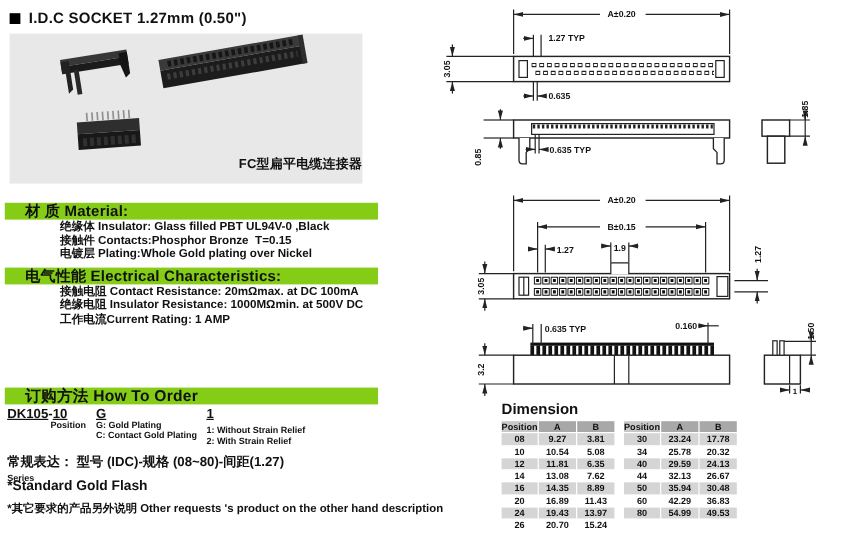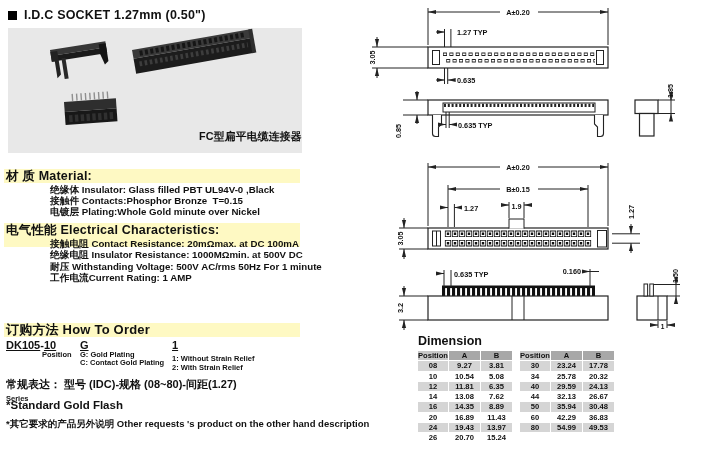--- a/index.html
+++ b/index.html
@@ -3,23 +3,23 @@
 <meta charset="utf-8">
 <style>
   html,body{margin:0;padding:0;}
   #page{position:relative;width:714px;height:453px;background:#fff;font-family:"Liberation Sans",sans-serif;font-weight:bold;color:#111;overflow:hidden;}
   .abs{position:absolute;}
   .title-row{left:8px;top:8px;display:flex;align-items:center;gap:7px;}
   .bullet{width:9px;height:9px;background:#000;}
   .title{font-size:12.5px;letter-spacing:0.2px;}
   .photo-box{left:8px;top:28px;width:294px;height:125px;background:#e8e8e8;}
   .fc{top:130px;left:199px;font-size:10.8px;letter-spacing:0.2px;}
-  .bar{left:4px;width:294px;height:14px;background:#fef9c3;font-size:12.5px;line-height:14px;padding-left:2px;letter-spacing:0.2px;}
+  .bar{left:4px;width:294px;height:14px;background:#84cc16;font-size:12.5px;line-height:14px;padding-left:17px;letter-spacing:0.2px;}
   .mat-bar{top:169px;}
-  .elec-bar{top:223px;height:24px;line-height:15px;}
+  .elec-bar{top:223px;height:14px;line-height:15px;}
   .order-bar{top:323px;height:14px;line-height:14px;font-size:13px;}
   .lines{left:7px;font-size:9.7px;line-height:11.3px;}
   .lines > div{white-space:pre;margin-left:43px;}
   .mat-lines{top:183.5px;}
   .elec-lines{top:238px;}
   .elec-lines2{top:291px;}
   .code{font-size:11px;}
   .code u{text-decoration:underline;}
   .code-series{left:6px;top:339px;}
   .code-plating{left:80px;top:339px;}
@@ -77,28 +77,27 @@
         <line x1="4" y1="17" x2="48" y2="17" stroke="#303030" stroke-width="7" stroke-dasharray="3.4 2.4"></line>
       </g>
     </svg>
   </div>
   <div class="abs fc">FC型扁平电缆连接器</div>
 
   <div class="abs bar mat-bar">材 质 Material:</div>
   <div class="abs lines mat-lines">
     <div>绝缘体 Insulator: Glass filled PBT UL94V-0 ,Black</div>
     <div>接触件 Contacts:Phosphor Bronze  T=0.15</div>
-    <div>电镀层 Plating:Whole Gold minute over Nickel</div>
+    <div>电镀层 Plating:Whole Gold plating over Nickel</div>
   </div>
 
   <div class="abs bar elec-bar">电气性能 Electrical Characteristics:</div>
   <div class="abs lines elec-lines">
     <div>接触电阻 Contact Resistance: 20mΩmax. at DC 100mA</div>
     <div>绝缘电阻 Insulator Resistance: 1000MΩmin. at 500V DC</div>
-    <div>耐压 Withstanding Voltage: 500V AC/rms 50Hz For 1 minute</div>
     <div>工作电流Current Rating: 1 AMP</div>
   </div>
 
   <div class="abs bar order-bar">订购方法 How To Order</div>
   <div class="abs code code-series"><u>DK105</u><span>-</span><u>10</u></div>
   <div class="abs code code-plating"><u>G</u></div>
   <div class="abs code code-relief"><u>1</u></div>
   <div class="abs sub sub-series">Series</div>
   <div class="abs sub sub-position">Position</div>
   <div class="abs sub sub-plating">

